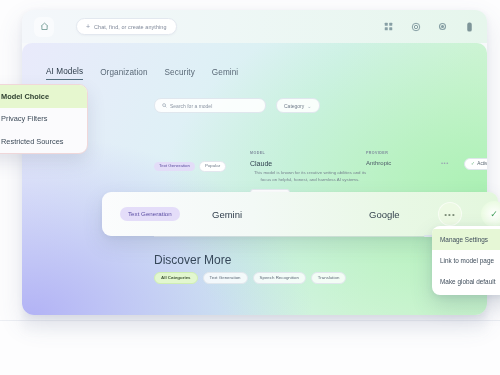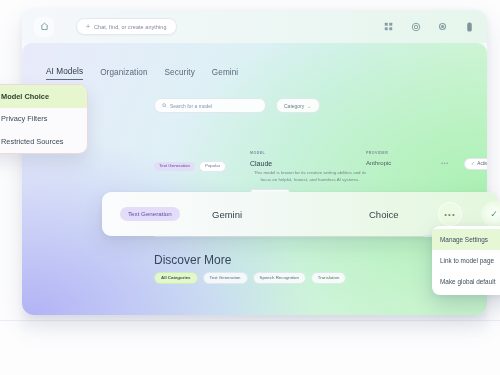--- a/index.html
+++ b/index.html
@@ -291,21 +291,21 @@
 
   <div class="leftpanel">
     <div class="lp-item sel">Model Choice</div>
     <div class="lp-item">Privacy Filters</div>
     <div class="lp-item">Restricted Sources</div>
   </div>
 
   <div class="floatrow">
     <span class="fr-chip">Text Generation</span>
     <span class="fr-model">Gemini</span>
-    <span class="fr-prov">Choice</span>
+    <span class="fr-prov">Google</span>
     <span class="fr-dots">•••</span>
     <span class="fr-check">✓</span>
   </div>
 
   <div class="menu-connector"></div>
   <div class="menu">
     <div class="menu-item hl">Manage Settings</div>
     <div class="menu-item">Link to model page</div>
     <div class="menu-item">Make global default</div>
   </div>

